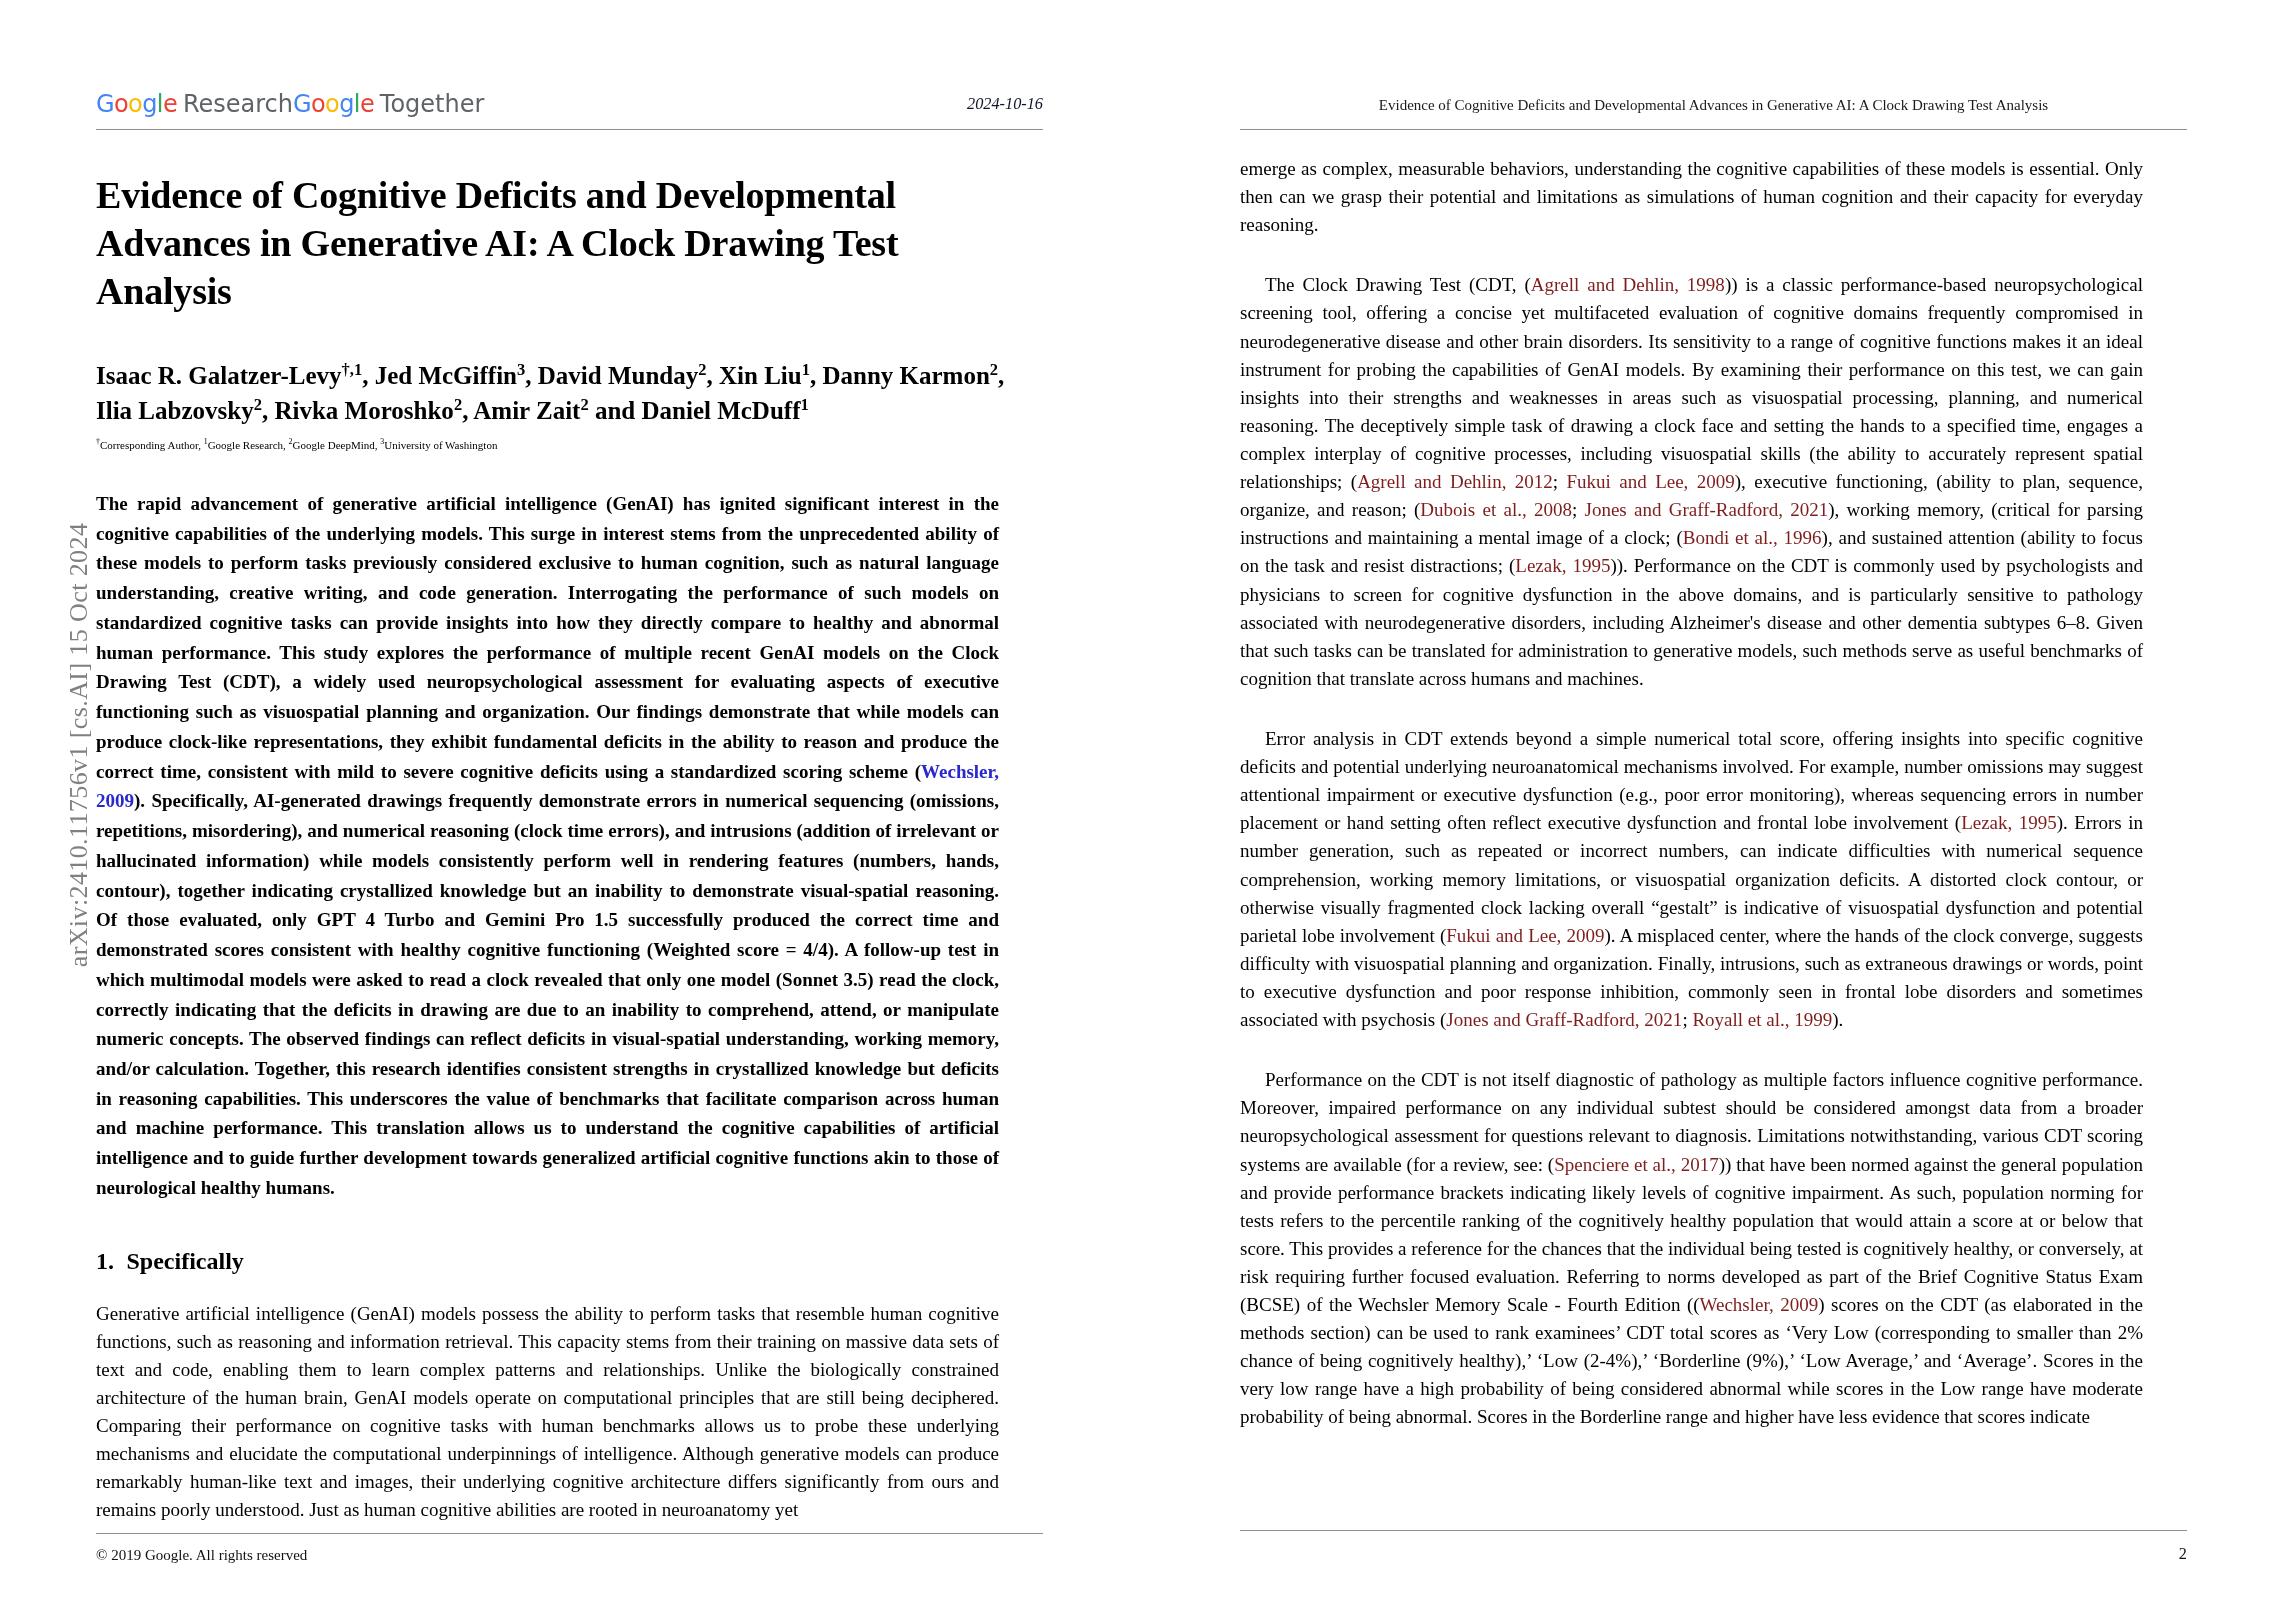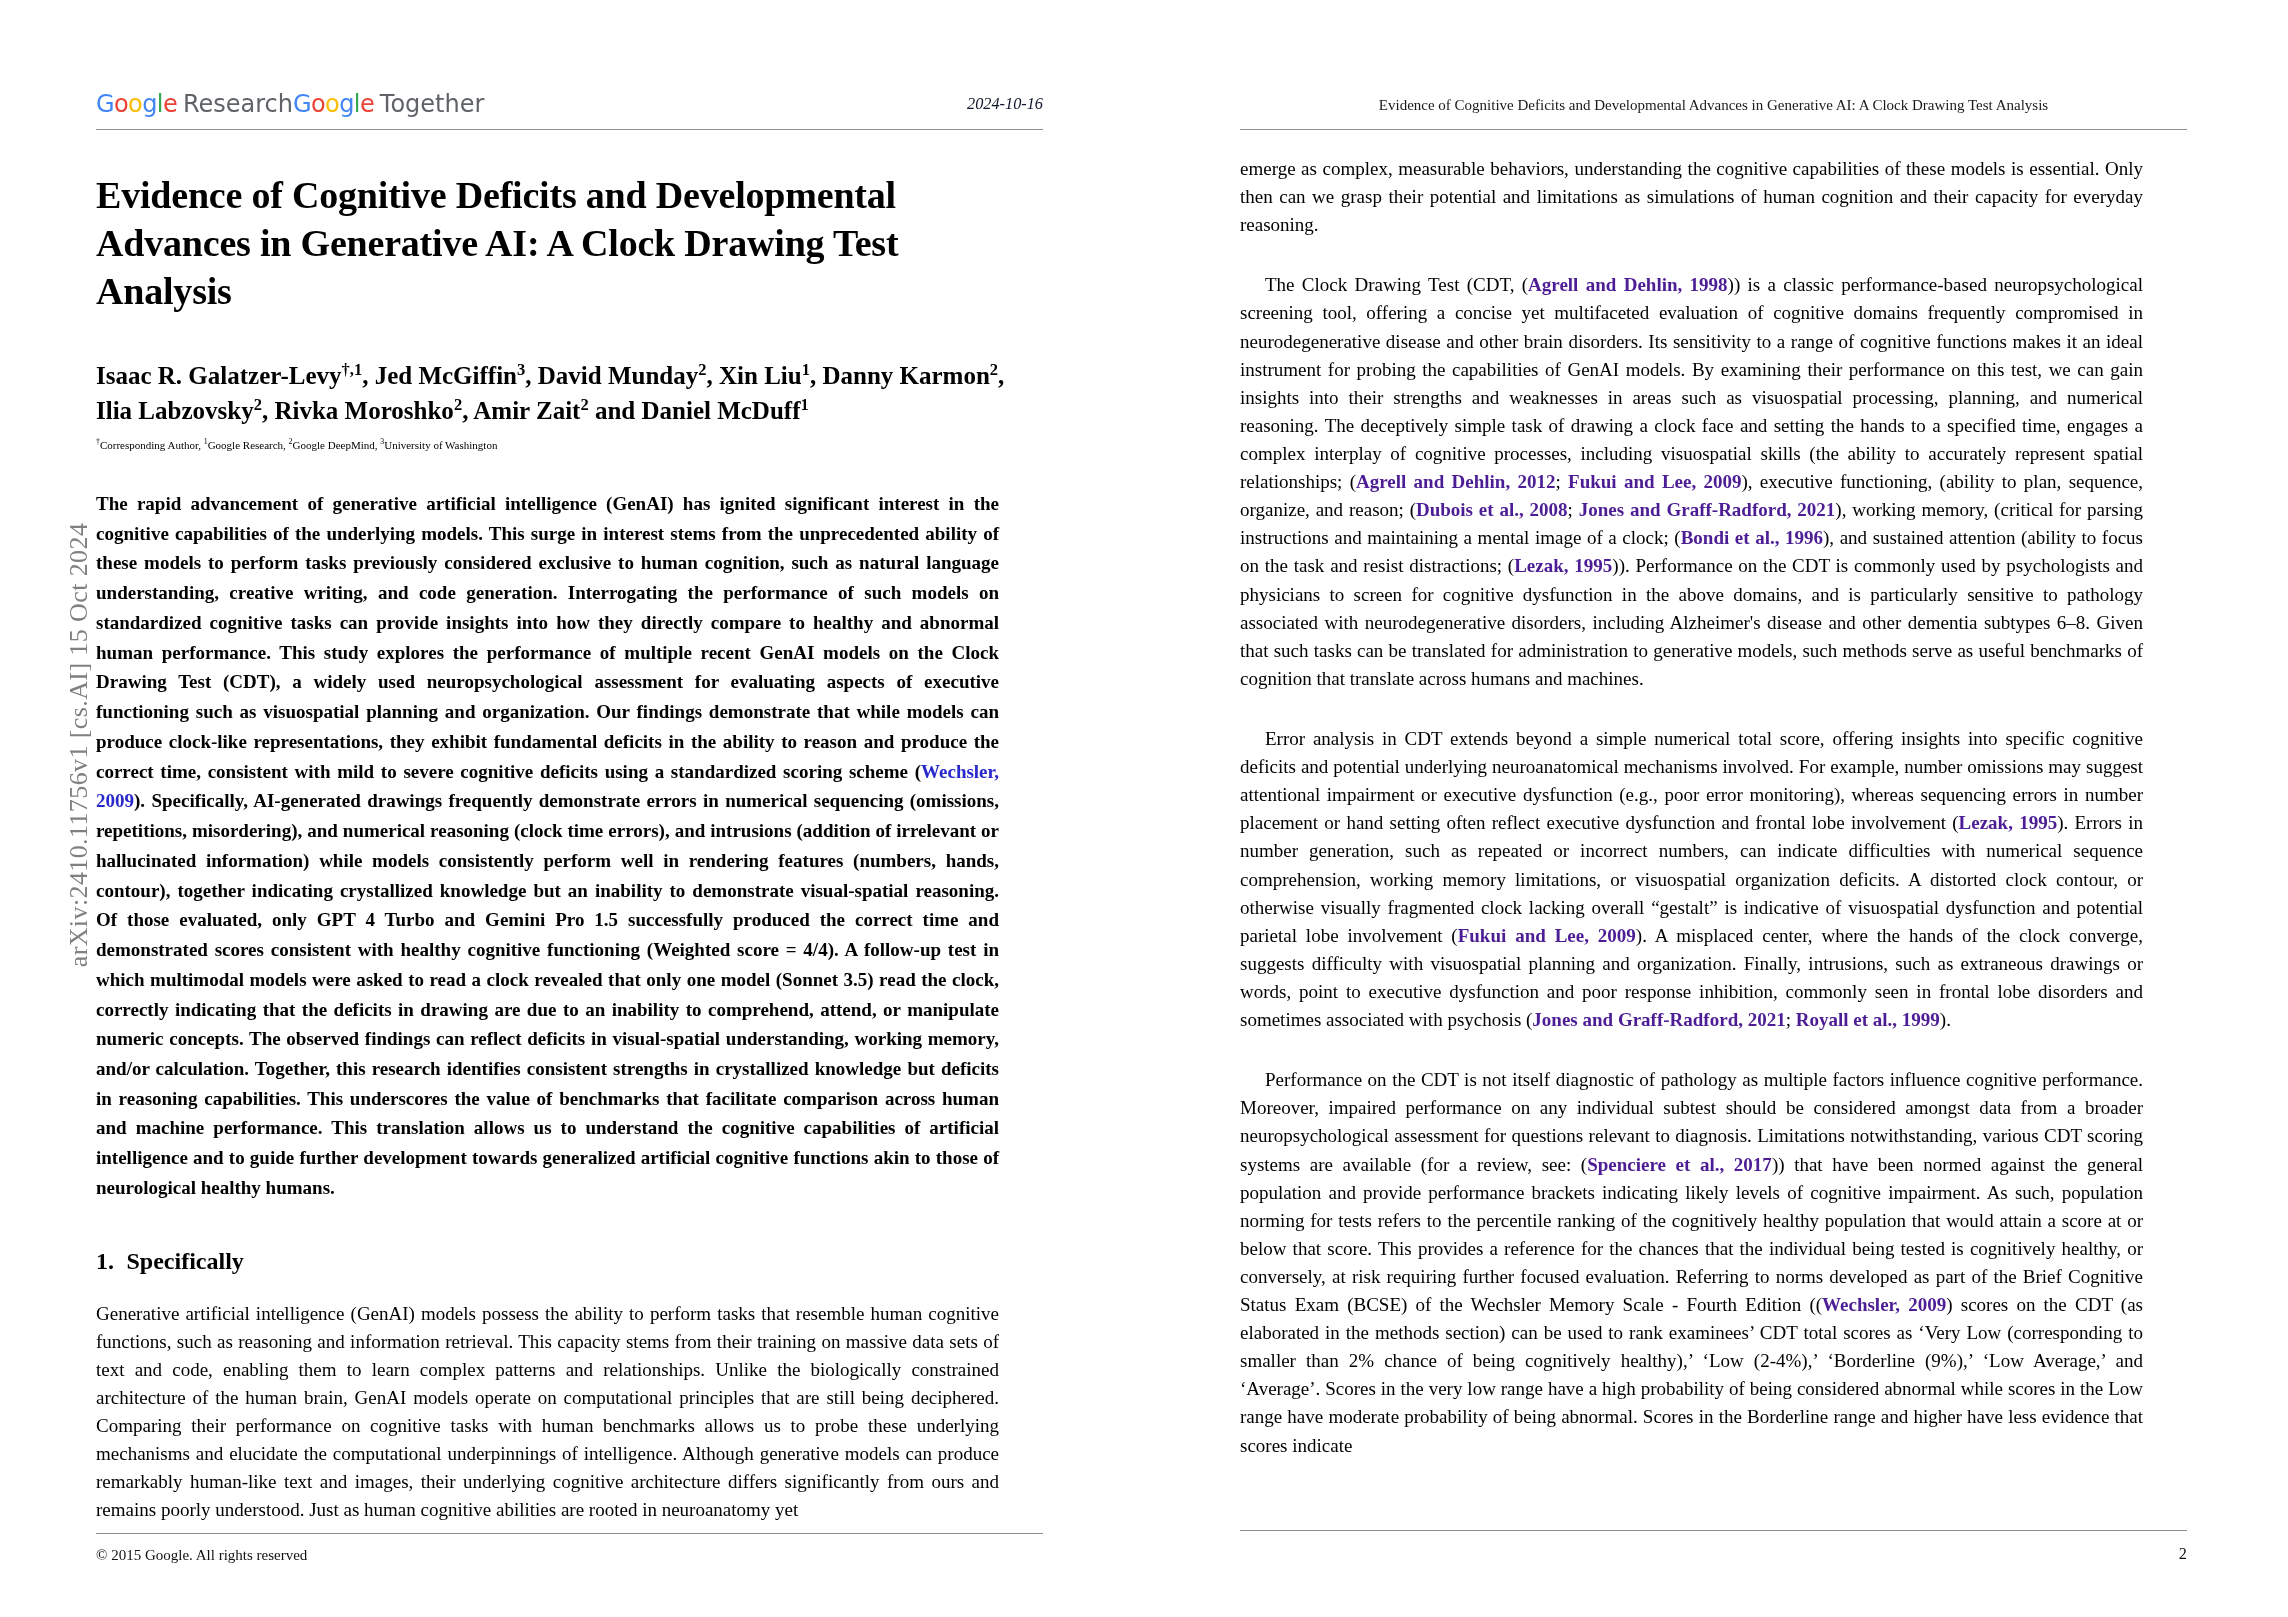--- a/index.html
+++ b/index.html
@@ -142,21 +142,21 @@
   .body-par {
     font-size: 19px;
     line-height: 1.48;
     text-align: justify;
     max-width: 903px;
     margin: 32px 0 0 0;
     hyphens: auto;
   }
   .body-par.first { margin-top: 25px; }
   .body-par.indent { text-indent: 25px; }
-  .cite { color: #4c1d95; font-weight: bold; }
+  .cite { color: #7f1d1d; }
 
   
   .page-footer {
     position: absolute;
     left: 96px;
     right: 101px;
     bottom: 54px;
   }
   .footer-txt {
     margin-top: 13.4px;
@@ -198,21 +198,21 @@
 
     <h2 class="section-head">
       <span class="num">1.</span><span>Specifically</span>
     </h2>
 
     <p class="body-par first">Generative artificial intelligence (GenAI) models possess the ability to perform tasks that resemble human cognitive functions, such as reasoning and information retrieval. This capacity stems from their training on massive data sets of text and code, enabling them to learn complex patterns and relationships. Unlike the biologically constrained architecture of the human brain, GenAI models operate on computational principles that are still being deciphered. Comparing their performance on cognitive tasks with human benchmarks allows us to probe these underlying mechanisms and elucidate the computational underpinnings of intelligence. Although generative models can produce remarkably human-like text and images, their underlying cognitive architecture differs significantly from ours and remains poorly understood. Just as human cognitive abilities are rooted in neuroanatomy yet</p>
 
     <div class="page-footer">
       <hr class="rule">
       <div class="footer-txt">
-        <span>© 2015 Google. All rights reserved</span>
+        <span>© 2019 Google. All rights reserved</span>
       </div>
     </div>
   </div>
 
   <div class="page page-right">
 
     <div class="page-header">
       <div class="hdr-running">Evidence of Cognitive Deficits and Developmental Advances in Generative AI: A Clock Drawing Test Analysis</div>
     </div>
     <hr class="rule">

